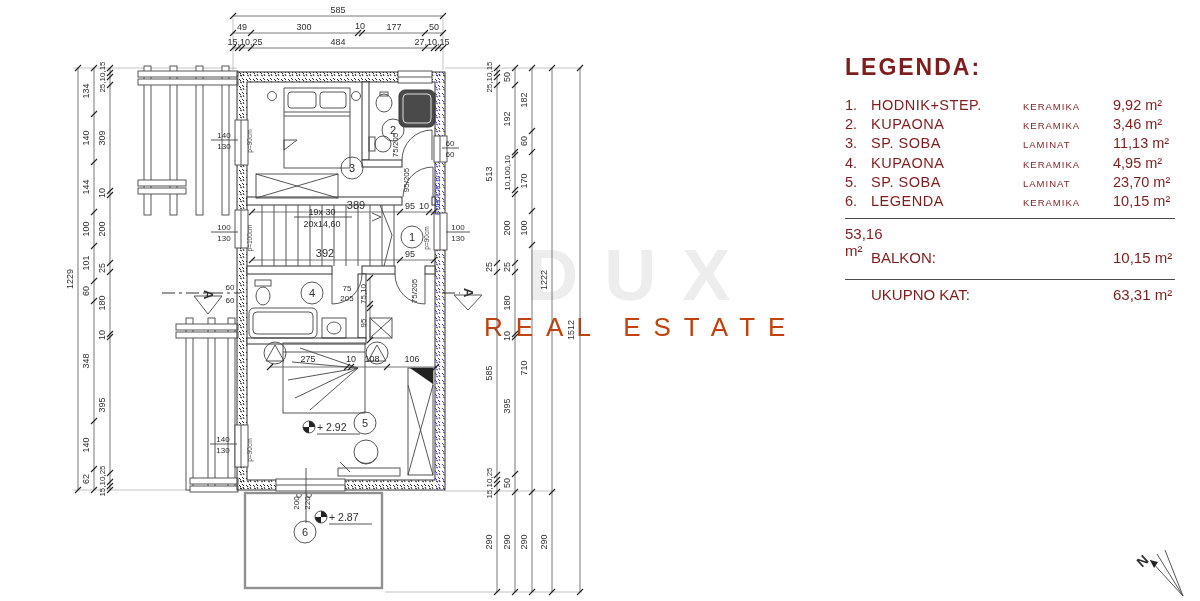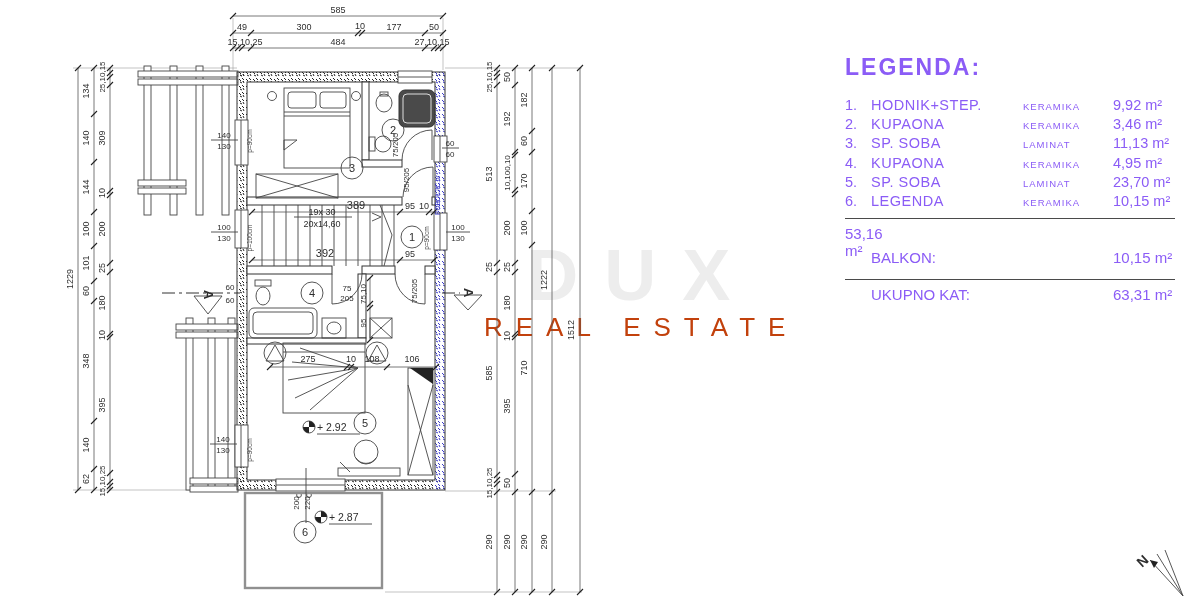--- a/index.html
+++ b/index.html
@@ -21,21 +21,21 @@
   .fixw{stroke:#444;stroke-width:.9;fill:#fff;}
   .dimtxt{font-size:9px;}
   .bigtxt{font-size:11px;}
   .smalltxt{font-size:8px;}
   .ptxt{font-size:6.5px;fill:#444;}
   .roomnum{font-size:11px;}
   .lvl{font-size:10.5px;}
   .bluetxt{font-size:6.5px;fill:#3a3ac8;}
   .dashdot{stroke:#333;stroke-width:1;stroke-dasharray:13 4 3 4;fill:none;}
   
-  .legend{position:absolute;left:845px;top:54px;width:330px;z-index:2;color:#8b5cf6;}
+  .legend{position:absolute;left:845px;top:54px;width:330px;z-index:2;color:#7f1d1d;}
   .lg-title{font-size:23px;letter-spacing:2px;font-weight:bold;margin-bottom:16px;}
   .lg-row{display:grid;grid-template-columns:26px 152px 90px 1fr;align-items:baseline;height:19.2px;}
   .lg-num{font-size:14.5px;}
   .lg-name{font-size:14.5px;letter-spacing:.5px;}
   .lg-mat{font-size:9.5px;letter-spacing:1px;}
   .lg-area{font-size:14.5px;text-align:left;}
   .lg-hr{border-top:1.6px solid #4a4a4a;margin:6px 0 6px 0;}
   .lg-trow{display:grid;grid-template-columns:26px 242px 1fr;align-items:baseline;height:24px;}
   .lg-tlabel{font-size:15px;grid-column:2;}
   .lg-tval{font-size:15px;}

